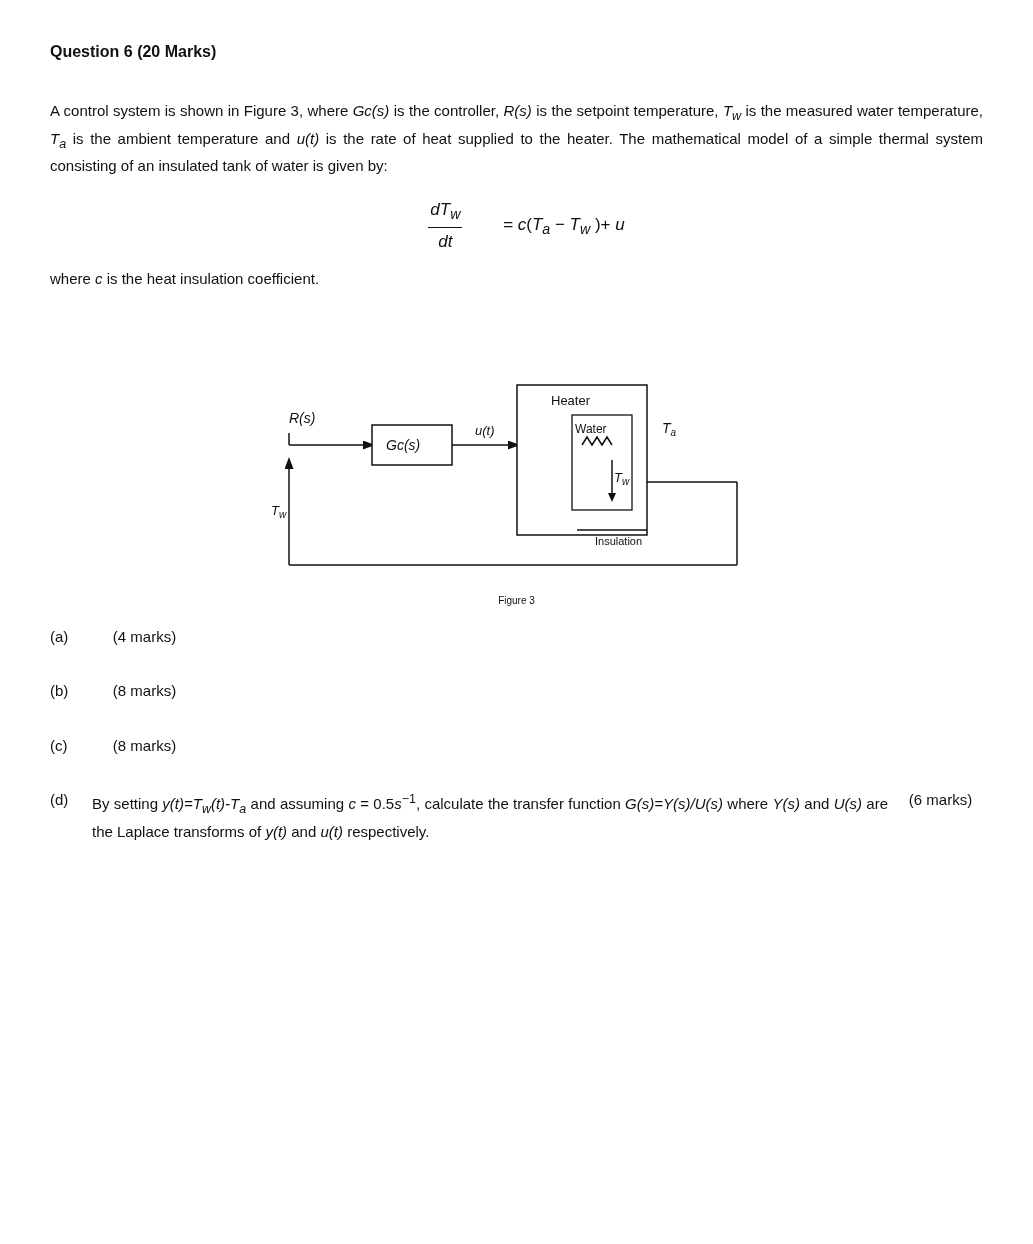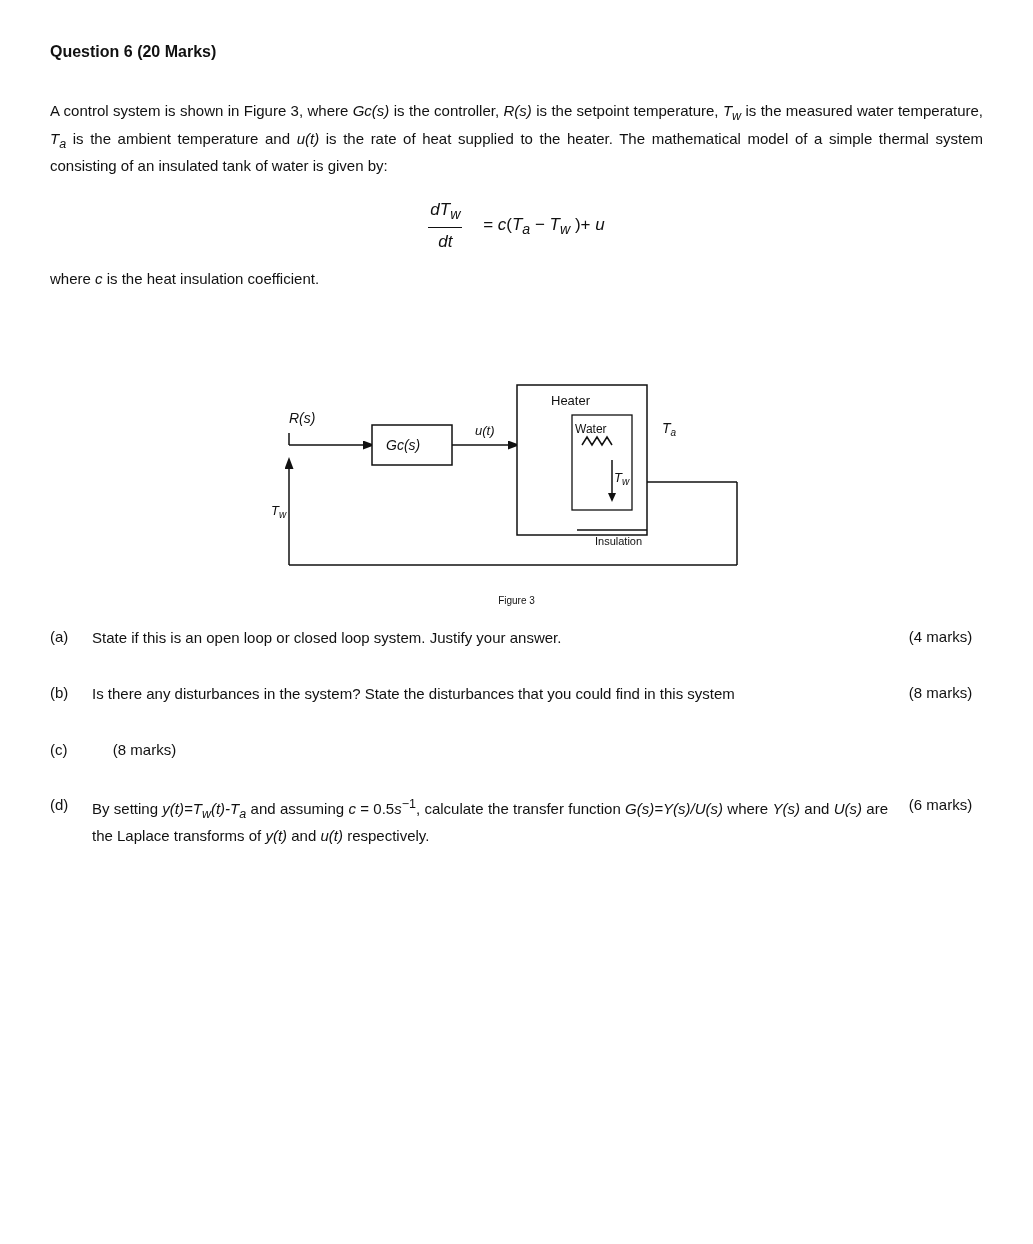--- a/index.html
+++ b/index.html
@@ -27,21 +27,21 @@
     .equation-block {
       text-align: center;
       margin: 18px 0 14px 0;
       font-size: 17px;
     }
     .fraction {
       display: inline-flex;
       flex-direction: column;
       align-items: center;
       vertical-align: middle;
-      margin: 0 0;
+      margin: 0 20px;
     }
     .fraction .num {
       border-bottom: 1.5px solid #111;
       padding: 0 2px 1px 2px;
       font-style: italic;
     }
     .fraction .den {
       padding: 1px 2px 0 2px;
       font-style: italic;
     }
@@ -153,31 +153,25 @@
     <line x1="530" y1="250" x2="82" y2="250" stroke="#111" stroke-width="1.5"></line>
     <line x1="82" y1="250" x2="82" y2="145" stroke="#111" stroke-width="1.5" marker-end="url(#arrow)"></line>
 
     <text x="64" y="200" font-family="Arial" font-size="13" font-style="italic" fill="#111">T<tspan dy="3" font-size="10">w</tspan></text>
   </svg>
   <div class="figure-caption">Figure 3</div>
 </div>
 
 <div class="question-part">
   <div class="part-label">(a)</div>
-  <div class="part-content">
-    State if this is an open loop or closed loop system. Justify your answer.
-  </div>
   <div class="marks-label">(4 marks)</div>
 </div>
 
 <div class="question-part">
   <div class="part-label">(b)</div>
-  <div class="part-content">
-    Is there any disturbances in the system? State the disturbances that you could find in this system
-  </div>
   <div class="marks-label">(8 marks)</div>
 </div>
 
 <div class="question-part">
   <div class="part-label">(c)</div>
   <div class="marks-label">(8 marks)</div>
 </div>
 
 <div class="question-part">
   <div class="part-label">(d)</div>

